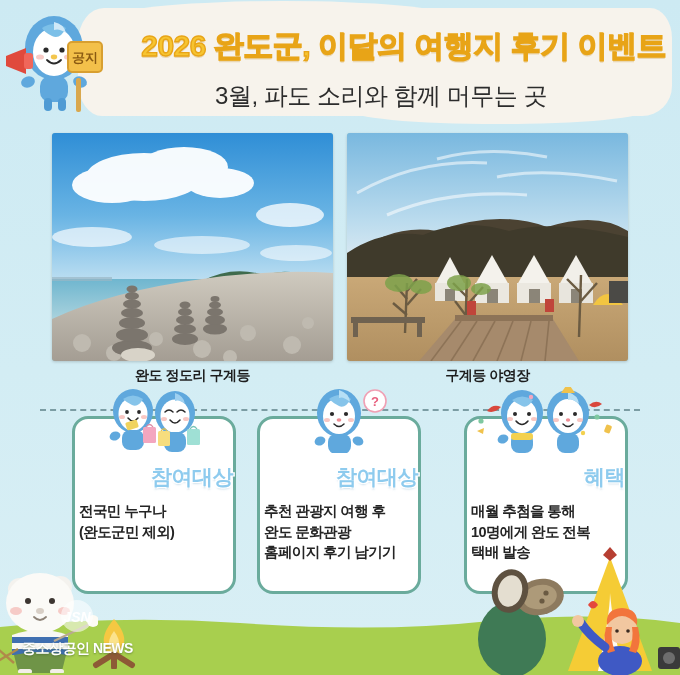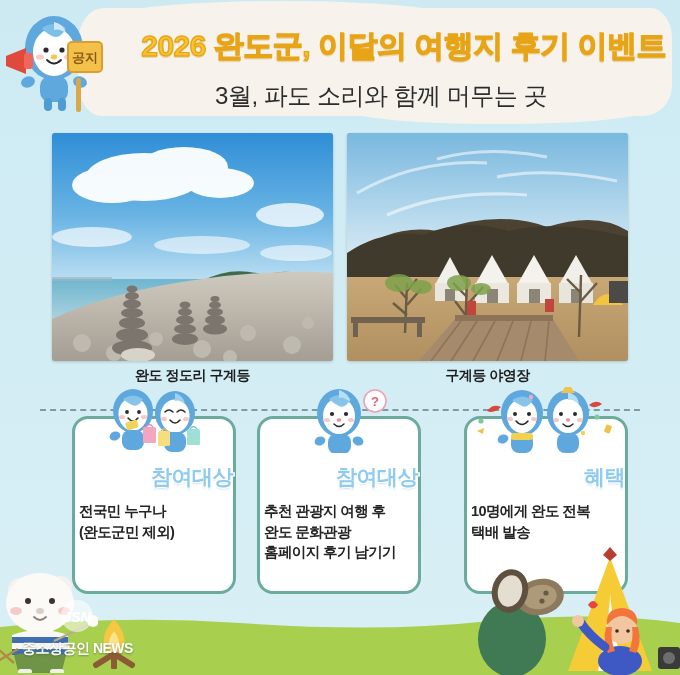--- a/index.html
+++ b/index.html
@@ -553,20 +553,21 @@
           <circle cx="10" cy="34" r="2.6" fill="#7fc8a0"></circle>
           <circle cx="126" cy="30" r="2.6" fill="#7fc8a0"></circle>
           <path d="M118 18 q7 -6 13 -1 q-7 6 -13 1z" fill="#d9483d"></path>
           <rect x="134" y="38" width="6" height="8" rx="1.5" fill="#f0c24c" transform="rotate(22 137 42)"></rect>
           <circle cx="60" cy="10" r="2.2" fill="#f3a6bf"></circle>
           <circle cx="112" cy="46" r="2.2" fill="#f3d14f"></circle>
         </g>
       </svg>
       <div class="card-heading">혜택</div>
       <div class="card-body">
+        <div>매월 추첨을 통해</div>
         <div>10명에게 완도 전복</div>
         <div>택배 발송</div>
       </div>
     </div>
   </div>
 
   <svg class="ground" viewBox="0 0 680 64" preserveAspectRatio="none">
     <path d="M0 16 q120 -12 240 -4 q140 10 250 -2 q110 -10 190 2 L680 64 L0 64 Z" fill="#a8cf4e"></path>
   </svg>
 

